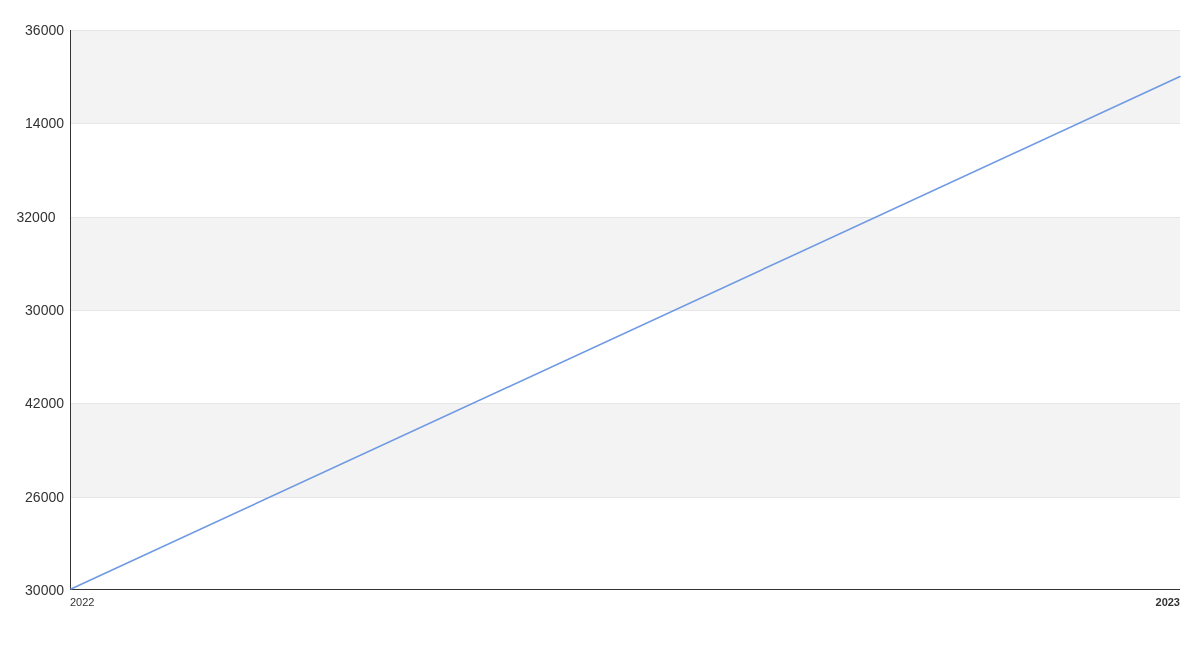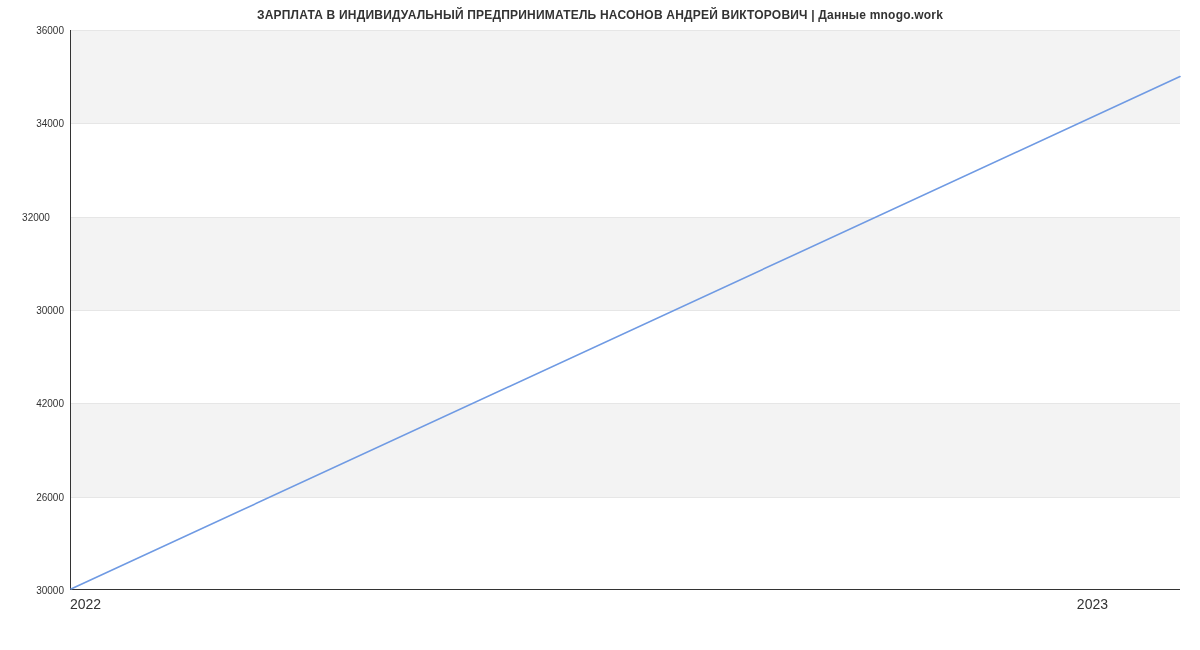--- a/index.html
+++ b/index.html
@@ -49,56 +49,55 @@
     left: 0;
     width: 100%;
     height: 1px;
     background: #e6e6e6;
   }
   .ytick {
     position: absolute;
     right: 1136px; 
     width: 56px;
     text-align: right;
-    font-size: 10px;
+    font-size: 14px;
     color: #333;
     transform: translateY(-50%);
   }
   .xtick {
     position: absolute;
     top: 596px;
-    font-size: 14px;
+    font-size: 11px;
     color: #333;
     transform: translateX(-50%);
   }
   svg.line {
     position: absolute;
     left: 0;
     top: 0;
     width: 100%;
     height: 100%;
     overflow: visible;
   }
 </style>
 </head>
 <body>
 
 <div class="chart-wrap">
-  <div class="title">ЗАРПЛАТА В ИНДИВИДУАЛЬНЫЙ ПРЕДПРИНИМАТЕЛЬ НАСОНОВ АНДРЕЙ ВИКТОРОВИЧ | Данные mnogo.work</div>
 
   <div class="ytick" style="top:30px;">36000</div>
-  <div class="ytick" style="top:123.33px;">34000</div>
+  <div class="ytick" style="top:123.33px;">14000</div>
   <div class="ytick" style="top:216.67px;text-align:center;">32000</div>
   <div class="ytick" style="top:310px;">30000</div>
   <div class="ytick" style="top:403.33px;">42000</div>
   <div class="ytick" style="top:496.67px;">26000</div>
   <div class="ytick" style="top:590px;">30000</div>
 
   <div class="xtick" style="left:70px; transform:none;">2022</div>
-  <div class="xtick" style="left:1108px; transform:translateX(-100%);">2023</div>
+  <div class="xtick" style="left:1180px; transform:translateX(-100%);font-weight:bold;">2023</div>
 
   <div class="plot">
 
     <div class="band" style="top:0px; height:93.33px;"></div>
     <div class="band" style="top:186.67px; height:93.33px;"></div>
     <div class="band" style="top:373.33px; height:93.33px;"></div>
 
     <div class="gridline" style="top:0px;"></div>
     <div class="gridline" style="top:93.33px;"></div>
     <div class="gridline" style="top:186.67px;"></div>

